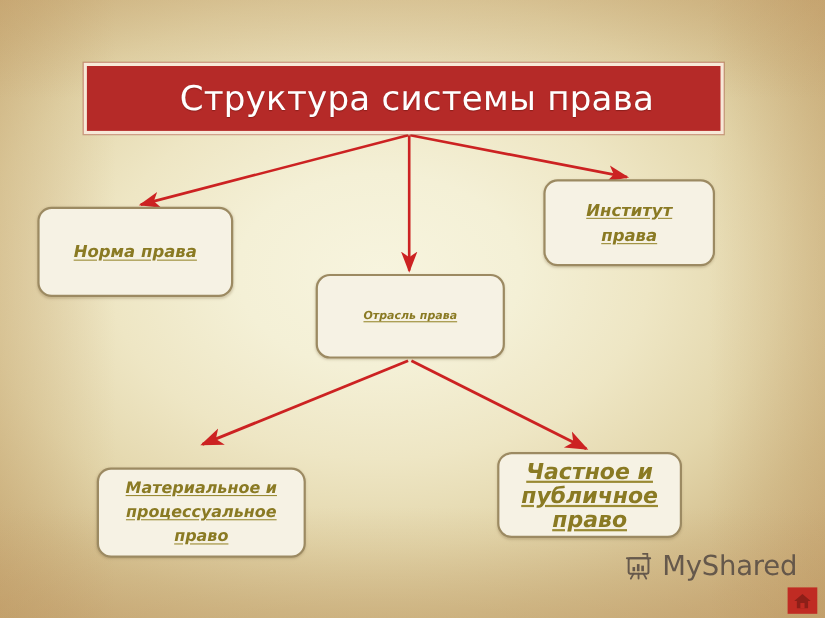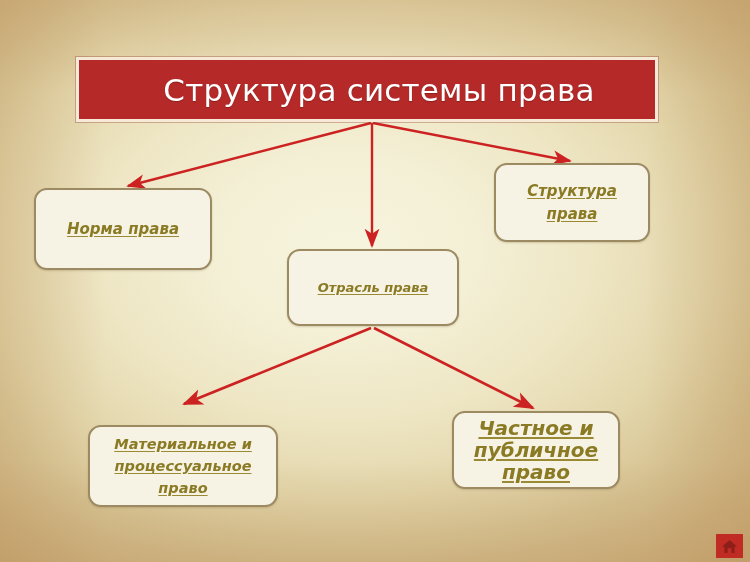--- a/index.html
+++ b/index.html
@@ -92,21 +92,21 @@
     padding: 0 8px;
     white-space: pre-line;
   }
 
   #node-norma     { left: 34px;  top: 188px; width: 178px; height: 82px; }
   #node-institut  { left: 494px; top: 163px; width: 156px; height: 79px; }
   #node-otrasl    { left: 287px; top: 249px; width: 172px; height: 77px; }
   #node-material  { left: 88px;  top: 425px; width: 190px; height: 82px; }
   #node-chastnoe  { left: 452px; top: 411px; width: 168px; height: 78px; }
 
-  #node-otrasl .node-label   { font-size: 13px; }
+  #node-otrasl .node-label   { font-size: 10px; }
   #node-material .node-label { font-size: 14.5px; line-height: 22px; }
   #node-chastnoe .node-label { font-size: 20px; line-height: 22px; }
   #node-institut .node-label { font-size: 15px;  line-height: 23px; }
 
   
   #arrows {
     position: absolute;
     left: 0; top: 0;
     width: 750px;
     height: 562px;
@@ -173,39 +173,53 @@
 
   <div class="title-banner">
     <span class="title-text">Структура системы права</span>
   </div>
 
   <div class="node" id="node-norma">
     <span class="node-label">Норма права</span>
   </div>
 
   <div class="node" id="node-institut">
-    <span class="node-label">Структура
+    <span class="node-label">Институт
 права</span>
   </div>
 
   <div class="node" id="node-otrasl">
     <span class="node-label">Отрасль права</span>
   </div>
 
   <div class="node" id="node-material">
     <span class="node-label">Материальное и
 процессуальное
 право</span>
   </div>
 
   <div class="node" id="node-chastnoe">
     <span class="node-label">Частное и
 публичное право</span>
   </div>
 
+  <div class="watermark">
+    <svg class="wm-icon" viewBox="0 0 27 26">
+      <rect x="4.5" y="5.5" width="18" height="14" rx="1.4" fill="none" stroke="#5d5147" stroke-width="1.8"></rect>
+      <path d="M3 5.5 L24 5.5" stroke="#5d5147" stroke-width="2" stroke-linecap="round"></path>
+      <path d="M17.5 1.5 L21.5 1.5 L21.5 5.3" fill="none" stroke="#5d5147" stroke-width="1.6" stroke-linecap="round"></path>
+      <rect x="8" y="13.5" width="2.4" height="3.8" fill="#5d5147"></rect>
+      <rect x="12" y="10.8" width="2.4" height="6.5" fill="#5d5147"></rect>
+      <rect x="16" y="12.2" width="2.4" height="5.1" fill="#5d5147"></rect>
+      <path d="M9 19.5 L6.5 24" stroke="#5d5147" stroke-width="1.7" stroke-linecap="round"></path>
+      <path d="M18 19.5 L20.5 24" stroke="#5d5147" stroke-width="1.7" stroke-linecap="round"></path>
+      <path d="M13.5 19.5 L13.5 24" stroke="#5d5147" stroke-width="1.7" stroke-linecap="round"></path>
+    </svg>
+    <span class="wm-text">MyShared</span>
+  </div>
 
   <div class="home-btn">
     <svg class="home-icon" viewBox="0 0 17 15">
       <path d="M8.5 1 L16 7.4 L13.6 7.4 L13.6 14 L3.4 14 L3.4 7.4 L1 7.4 Z" fill="#8d1f18"></path>
       <rect x="6.6" y="9.2" width="3.8" height="4.8" fill="#c02b23"></rect>
     </svg>
   </div>
 
 </div>
 

